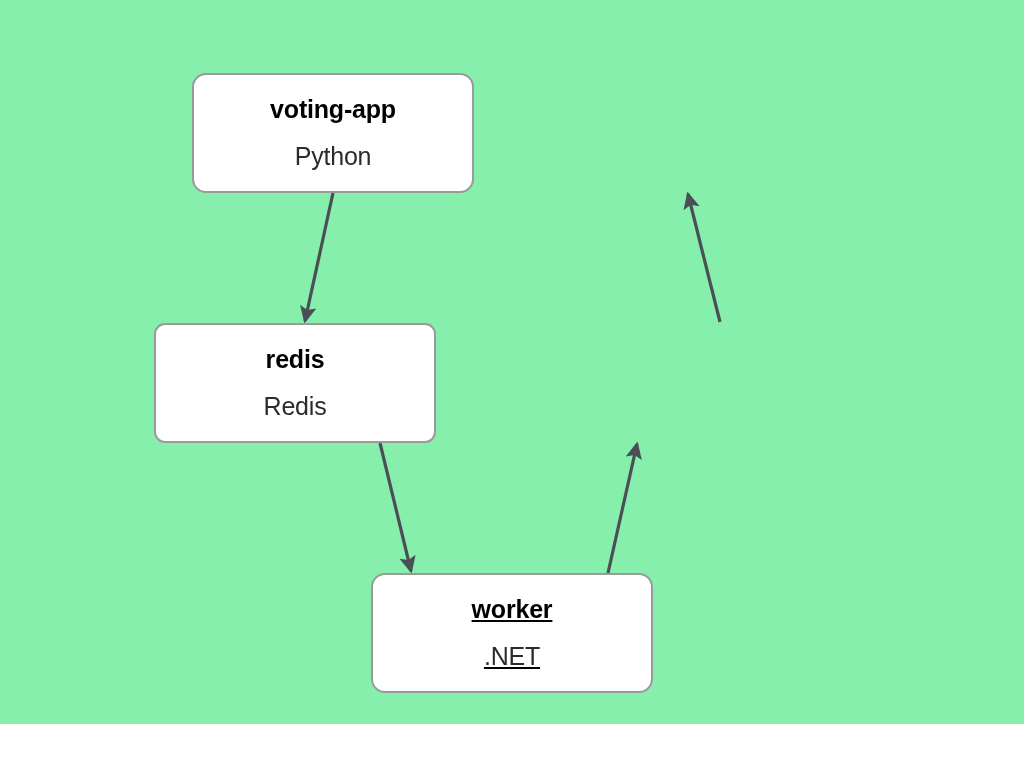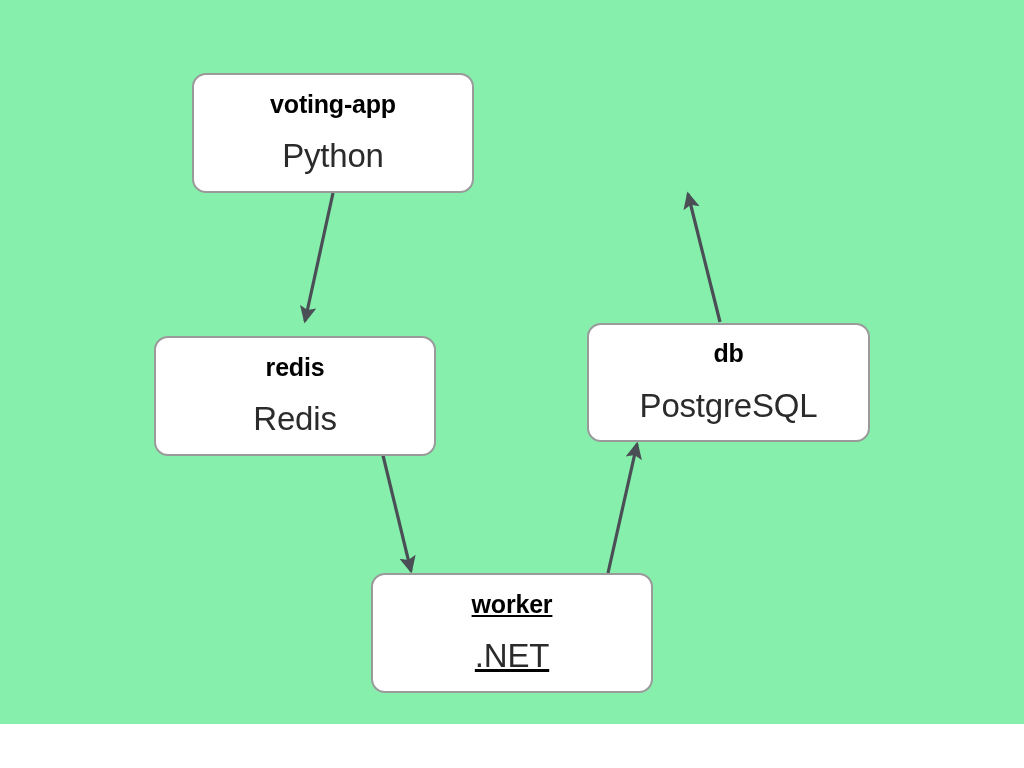--- a/index.html
+++ b/index.html
@@ -39,21 +39,21 @@
     z-index: 2;
   }
   .node-title {
     font-size: 25px;
     font-weight: bold;
     color: #000000;
     line-height: 1.18;
     letter-spacing: -0.2px;
   }
   .node-subtitle {
-    font-size: 33px;
+    font-size: 25px;
     font-weight: normal;
     color: #2b2b2b;
     line-height: 1.18;
     letter-spacing: -0.2px;
     margin-top: 18px;
   }
 </style>
 </head>
 <body>
 
@@ -72,28 +72,24 @@
         <line x1="720" y1="322" x2="688" y2="194" stroke="#4a4f56" stroke-width="3.2" marker-end="url(#arrowhead)"></line>
       </g>
   </svg>
 
   <div class="node" style="left: 192px; top: 73px; width: 282px; height: 120px; border-color: rgb(154, 154, 154); background: rgb(255, 255, 255);">
     <div class="node-title">voting-app</div>
     <div class="node-subtitle">Python</div>
   </div>
 
 
-  <div class="node" style="left: 154px; top: 336px; width: 282px; height: 120px; border-color: rgb(154, 154, 154); background: rgb(255, 255, 255);">
+  <div class="node" style="left: 154px; top: 323px; width: 282px; height: 120px; border-color: rgb(154, 154, 154); background: rgb(255, 255, 255); border-radius: 11px;">
     <div class="node-title">redis</div>
     <div class="node-subtitle">Redis</div>
   </div>
 
-  <div class="node" style="left: 587px; top: 323px; width: 283px; height: 119px; border-color: rgb(154, 154, 154); background: rgb(255, 255, 255);">
-    <div class="node-title">db</div>
-    <div class="node-subtitle">PostgreSQL</div>
-  </div>
 
   <div class="node" style="left: 371px; top: 573px; width: 282px; height: 120px; border-color: rgb(154, 154, 154); background: rgb(255, 255, 255); text-decoration: underline;">
     <div class="node-title">worker</div>
     <div class="node-subtitle">.NET</div>
   </div>
 
 </div>
 
 </body></html>

